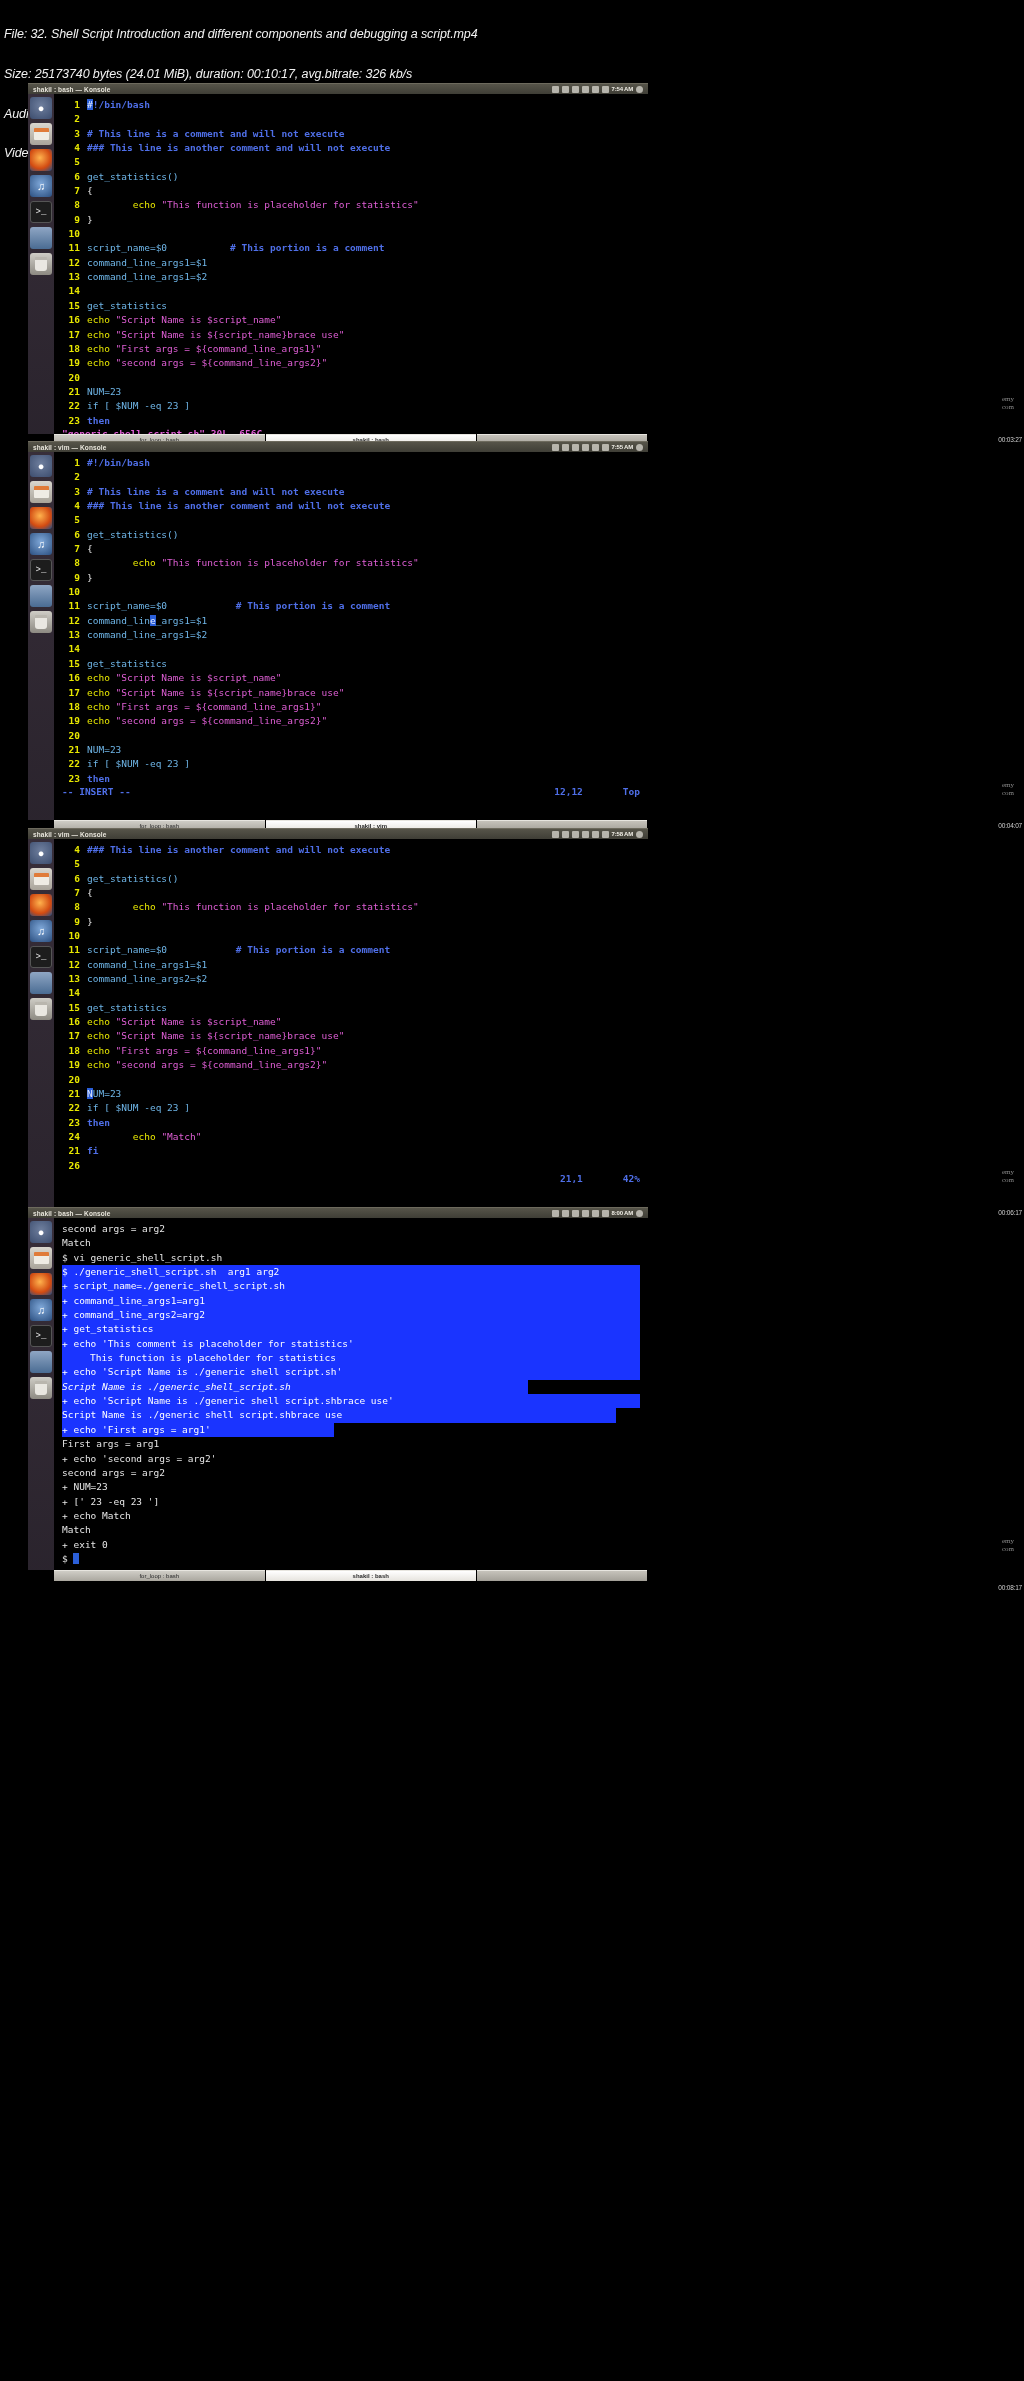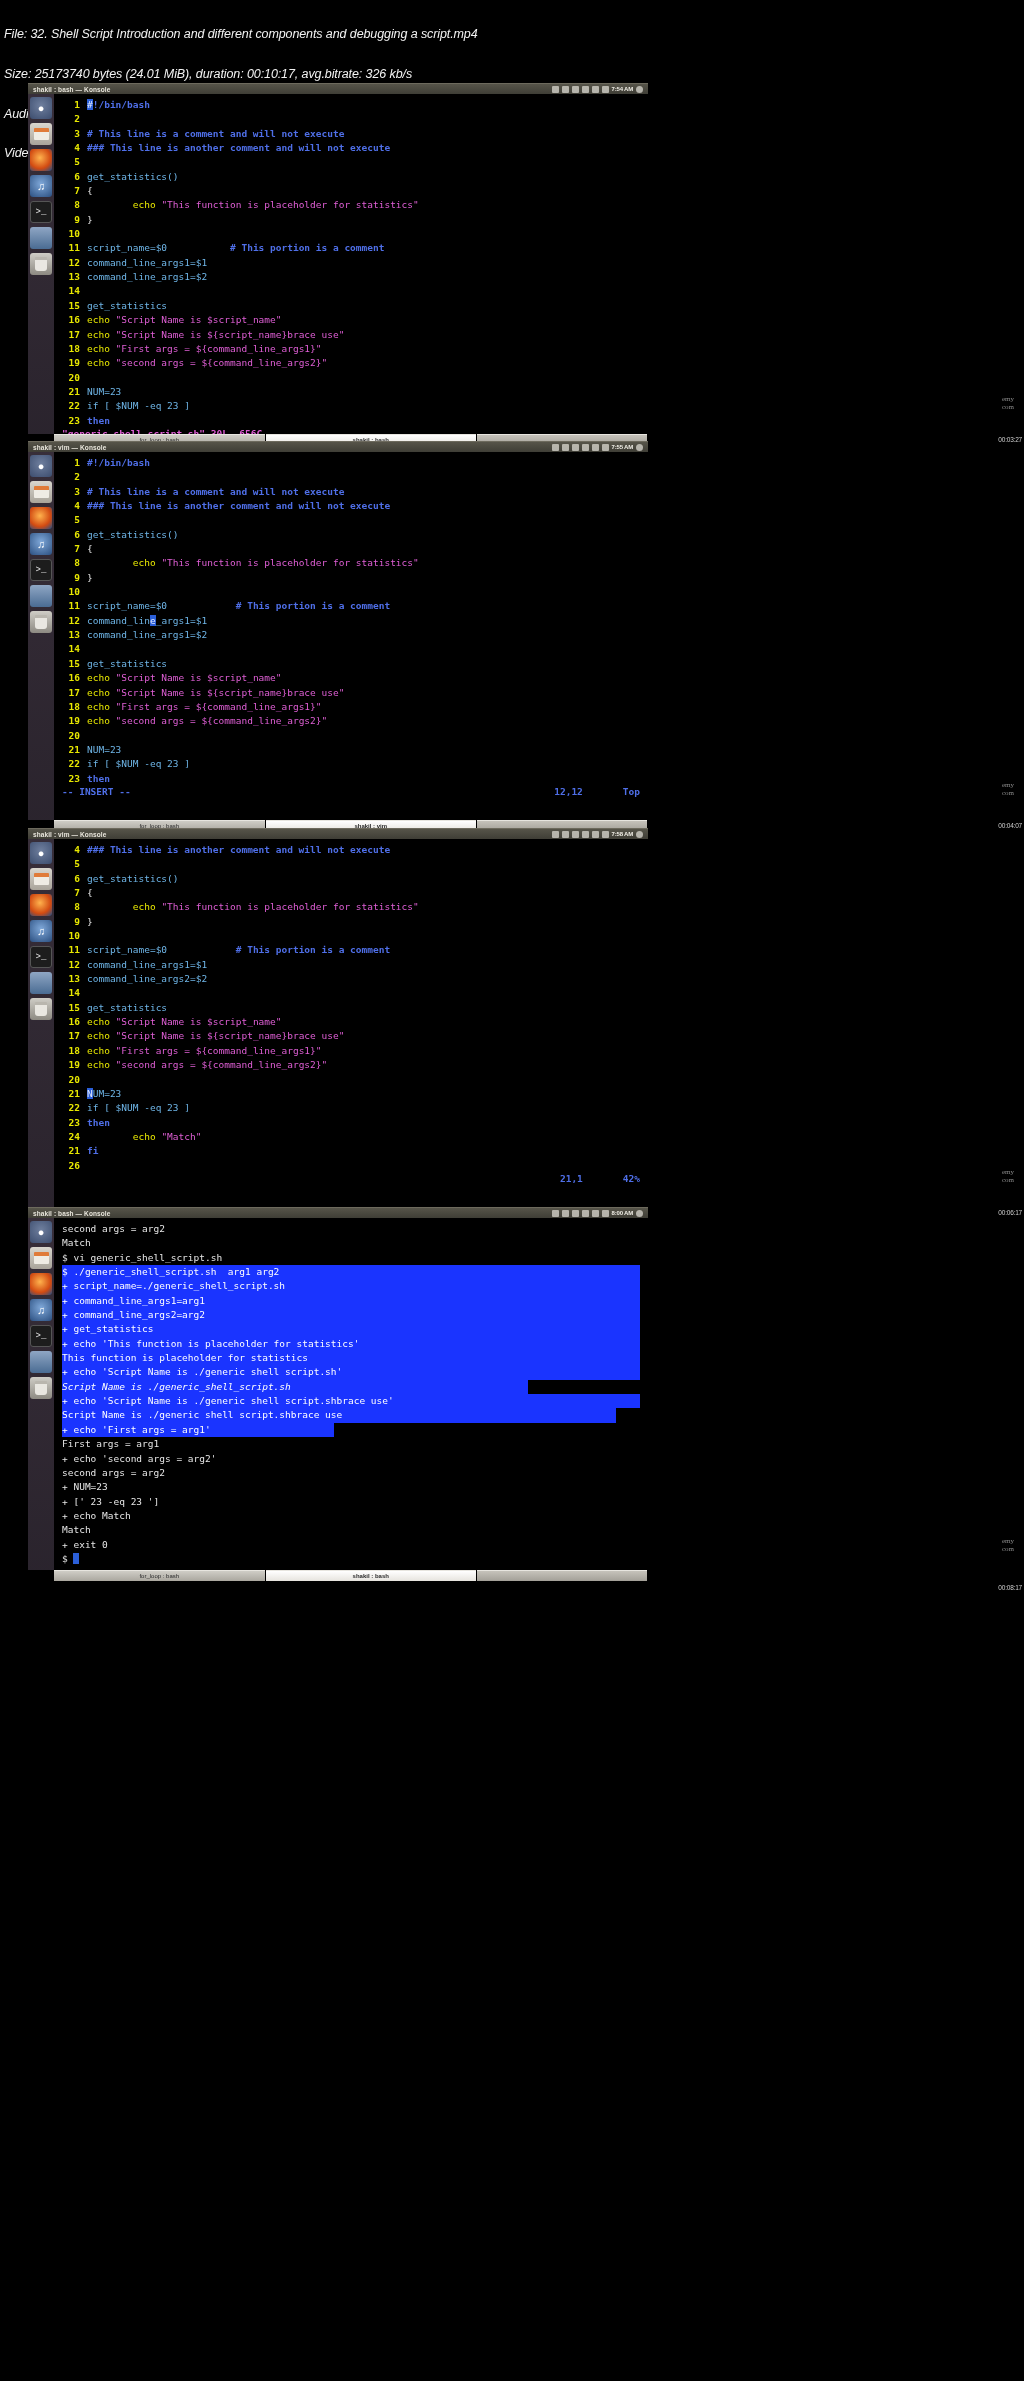--- a/index.html
+++ b/index.html
@@ -340,22 +340,22 @@
           </div>
           <div class="term-wrap">
             <pre class="code"><span class="wht">second args = arg2</span>
 <span class="wht">Match</span>
 <span class="wht">$ vi generic_shell_script.sh</span>
 <span class="selline" style="width:578px;">$ ./generic_shell_script.sh  arg1 arg2</span>
 <span class="selline" style="width:578px;">+ script_name=./generic_shell_script.sh</span>
 <span class="selline" style="width:578px;">+ command_line_args1=arg1</span>
 <span class="selline" style="width:578px;">+ command_line_args2=arg2</span>
 <span class="selline" style="width:578px;">+ get_statistics</span>
-<span class="selline" style="width:578px;">+ echo 'This function is placeholder for statistics'</span>
-<span class="selline" style="width:578px;">This function is placeholder for statistics</span>
+<span class="selline" style="width:578px;">+ echo 'This comment is placeholder for statistics'</span>
+<span class="selline" style="width:578px;padding-left:28px;">This function is placeholder for statistics</span>
 <span class="selline" style="width:578px;">+ echo 'Script Name is ./generic shell script.sh'</span>
 <span class="selline" style="width:466px;font-style:italic;">Script Name is ./generic_shell_script.sh</span>
 <span class="selline" style="width:578px;">+ echo 'Script Name is ./generic shell script.shbrace use'</span>
 <span class="selline" style="width:554px;">Script Name is ./generic shell script.shbrace use</span>
 <span class="selline" style="width:272px;">+ echo 'First args = arg1'</span>
 <span class="wht">First args = arg1</span>
 <span class="wht">+ echo 'second args = arg2'</span>
 <span class="wht">second args = arg2</span>
 <span class="wht">+ NUM=23</span>
 <span class="wht">+ [' 23 -eq 23 ']</span>

